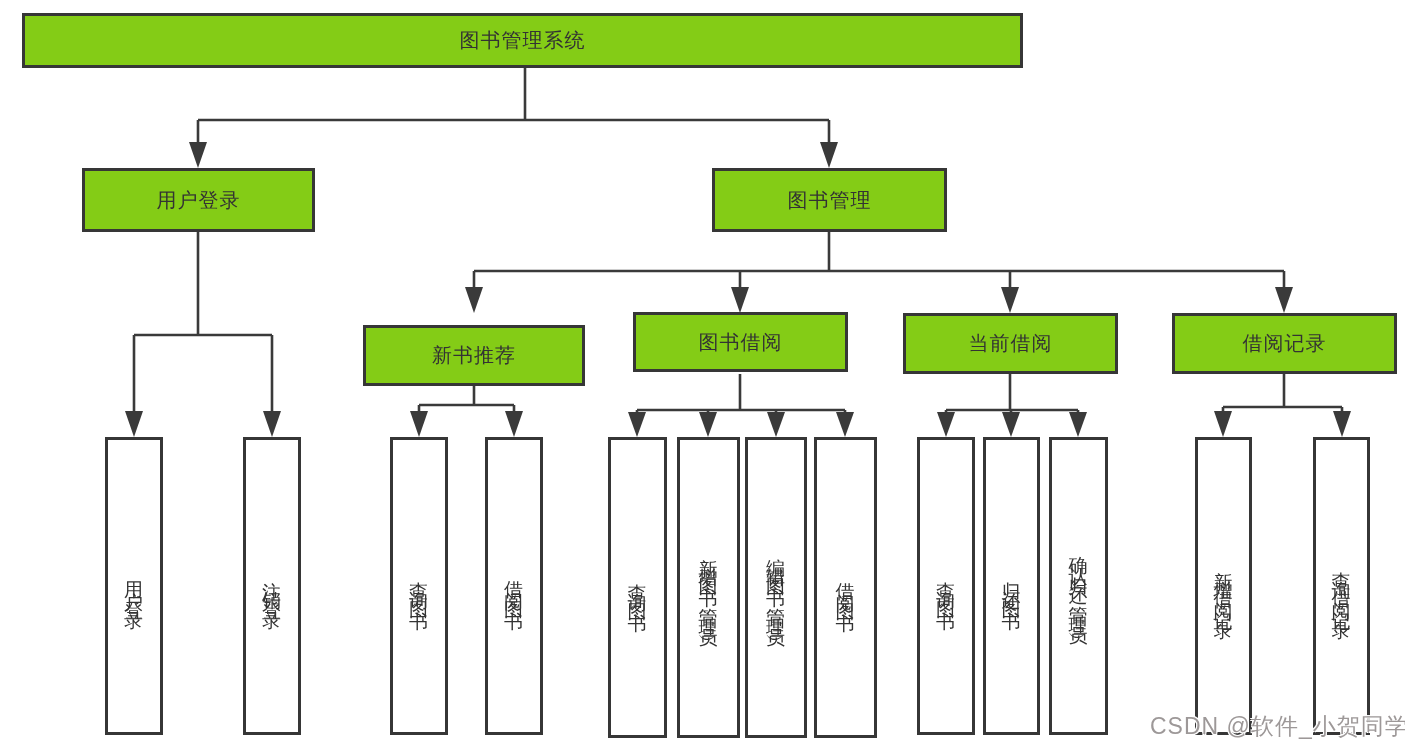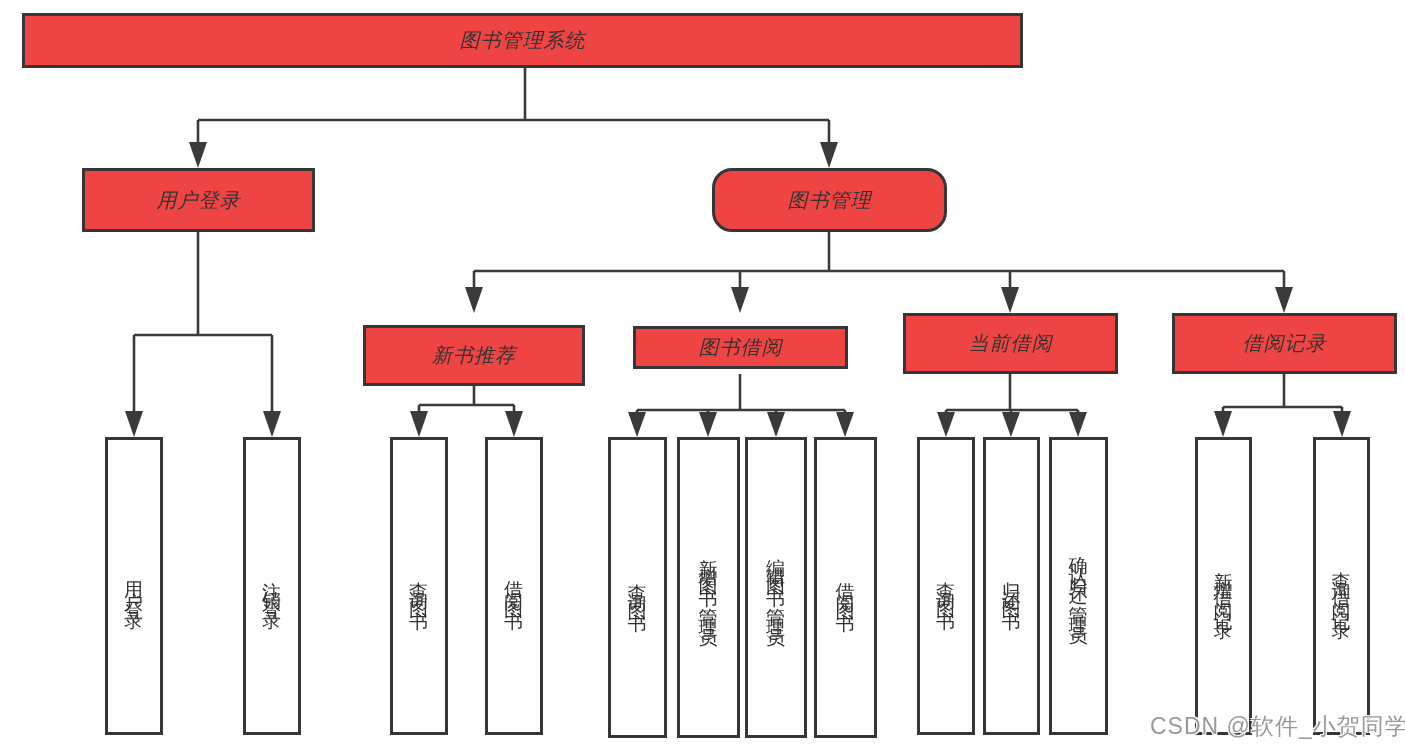--- a/index.html
+++ b/index.html
@@ -8,27 +8,26 @@
     width:1405px;height:747px;
     background:#ffffff;
     font-family:"Liberation Sans", sans-serif;
     overflow:hidden;
   }
   #wires{position:absolute;left:0;top:0;width:1405px;height:747px;}
   .hbox{
     position:absolute;
     box-sizing:border-box;
     border:3px solid #363636;
-    background:#ef4444;
+    background:#84cc16;
     display:flex;align-items:center;justify-content:center;
     color:#333333;
     font-size:20px;
     letter-spacing:1px;
     z-index:2;
-    font-style:italic;
   }
   .vbox{
     position:absolute;
     box-sizing:border-box;
     border:3px solid #363636;
     background:#ffffff;
     display:flex;align-items:center;justify-content:center;
     z-index:2;
   }
   .vbox span{
@@ -130,24 +129,24 @@
       <path class="wire" d="M1223 407 V411"></path>
       <polygon class="arrow" points="1214,411 1232,411 1223,437"></polygon>
       <path class="wire" d="M1342 407 V411"></path>
       <polygon class="arrow" points="1333,411 1351,411 1342,437"></polygon>
     </g>
   </svg>
 
   <div class="hbox" style="left:22px;top:13px;width:1001px;height:55px;">图书管理系统</div>
 
   <div class="hbox" style="left:82px;top:168px;width:233px;height:64px;">用户登录</div>
-  <div class="hbox" style="left:712px;top:168px;width:235px;height:64px;border-radius:20px;">图书管理</div>
+  <div class="hbox" style="left:712px;top:168px;width:235px;height:64px;">图书管理</div>
 
   <div class="hbox" style="left:363px;top:313px;width:222px;height:61px;margin-top:12px;">新书推荐</div>
-  <div class="hbox" style="left:633px;top:326px;width:215px;height:43px;">图书借阅</div>
+  <div class="hbox" style="left:633px;top:312px;width:215px;height:60px;">图书借阅</div>
   <div class="hbox" style="left:1172px;top:313px;width:225px;height:61px;">借阅记录</div>
   <div class="hbox" style="left:903px;top:313px;width:215px;height:61px;">当前借阅</div>
 
   <div class="vbox" style="left:105px;top:437px;width:58px;height:298px;">
     <span>用户登录</span>
   </div>
   <div class="vbox" style="left:243px;top:437px;width:58px;height:298px;">
     <span>注销登录</span>
   </div>
 

